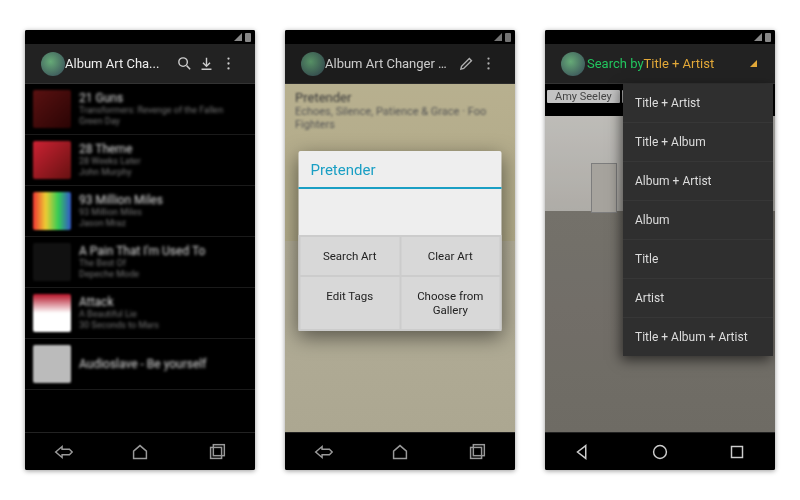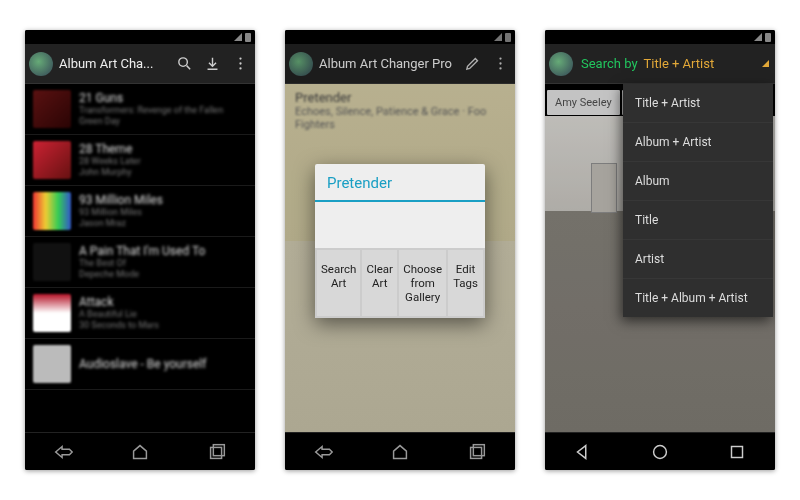--- a/index.html
+++ b/index.html
@@ -38,22 +38,21 @@
     border-color: transparent transparent #888 transparent;
   }
   .status-bar .batt {
     width: 6px; height: 9px; background:#888; border-radius:1px;
   }
   .action-bar {
     height: 40px;
     background: #222;
     display: flex;
     align-items: center;
-    padding: 0 4px;
-    gap: 6px;
+    padding: 0 16px;
     color: #ddd;
     border-bottom: 1px solid #333;
   }
   .app-icon {
     width: 24px; height: 24px; border-radius: 50%;
     background: radial-gradient(circle at 40% 40%, #6a7, #345);
     flex-shrink: 0;
   }
   .app-title { font-size: 13px; flex:1; overflow:hidden; white-space:nowrap; text-overflow:ellipsis; color:#eee; }
   .ab-icon { width:22px; display:flex; justify-content:center; color:#ccc; font-size:15px; }
@@ -85,38 +84,38 @@
   .detail-header {
     position:absolute; top:54px; left:0; right:0;
     padding:6px 10px;
     color:#666;
     filter: blur(1.2px);
     font-size:11px;
   }
   .dim { position:absolute; inset:0; background:rgba(0,0,0,0.15); }
   .dialog {
     position:absolute; left:50%; top:48%; transform:translate(-50%,-50%);
-    width:170px; background:#eee; border-radius:2px;
+    width:203px; background:#eee; border-radius:2px;
     box-shadow:0 6px 20px rgba(0,0,0,0.5);
   }
   .dialog-title { padding:10px 12px 8px; color:#1a9fc4; font-size:15px; }
   .dialog-divider { height:2px; background:#1a9fc4; }
-  .btn-grid { display:grid; grid-template-columns:1fr 1fr 1fr 1fr; gap:2px; padding:2px; background:#ccc;margin-top:46px;}
+  .btn-grid { display:grid; grid-template-columns:1fr 1fr; gap:2px; padding:2px; background:#ccc;margin-top:46px;}
   .dlg-btn { background:#d8d8d8; padding:12px 4px; font-size:11.5px; text-align:center; color:#222; }
   
   .action-bar .sel-label { color:#22c55e; font-size:13px; margin-left:2px;}
   .action-bar .sel-val { color:#e2a838; font-size:13px; flex:1; }
   .spinner-ind {
     width:0; height:0; border-style:solid;
     border-width:0 0 7px 7px;
     border-color: transparent transparent #e2a838 transparent;
     margin-right:2px;
   }
   .chips { position:absolute; top:54px; left:0; right:0; padding:6px 2px; display:flex; gap:2px;}
-  .chip { background:#eee; color:#555; font-size:11px; padding:6px 8px; border-radius:1px;}
+  .chip { background:#eee; color:#555; font-size:11px; padding:0 8px; border-radius:1px;}
   .bg-cover-3 {
     position:absolute; top:86px; left:0; right:0; bottom:38px;
     background: linear-gradient(#e8e6e1, #d5d2cc 30%, #8e8a82 30%, #87837b);
   }
   .bg-cover-3 .figure {
     position:absolute; left:55%; top:35%; width:30px; height:90px;
     background:#1a1917;
   }
   .bg-cover-3 .easel {
     position:absolute; left:20%; top:15%; width:26px; height:50px;
@@ -259,22 +258,22 @@
     <div style="color:#444;font-size:13px;">Pretender</div>
     <div>Echoes, Silence, Patience &amp; Grace · Foo Fighters</div>
   </div>
   <div class="dim"></div>
   <div class="dialog">
     <div class="dialog-title">Pretender</div>
     <div class="dialog-divider"></div>
     <div class="btn-grid">
       <div class="dlg-btn">Search Art</div>
       <div class="dlg-btn">Clear Art</div>
+      <div class="dlg-btn">Edit Tags</div>
       <div class="dlg-btn">Choose from Gallery</div>
-      <div class="dlg-btn">Edit Tags</div>
     </div>
   </div>
   <div class="nav-bar">
     <div class="nav-key">
         <svg viewBox="0 0 24 24" fill="none" stroke="#999" stroke-width="1.6">
           <path d="M4 12 L11 6 L11 9 L19 9 L22 12 L19 15 L11 15 L11 18 Z"></path>
         </svg>
       </div>
     <div class="nav-key">
         <svg viewBox="0 0 24 24" fill="none" stroke="#999" stroke-width="1.6">
@@ -305,20 +304,21 @@
     <div class="easel"></div>
     <div class="figure"></div>
   </div>
   <div class="chips" id="chips">
       <div class="chip">Amy Seeley</div>
       <div class="chip">Mile</div>
     </div>
   <div class="dim3"></div>
   <div class="dropdown" id="dropdown">
       <div class="dd-item">Title + Artist</div>
+      <div class="dd-item">Title + Album</div>
       <div class="dd-item">Album + Artist</div>
       <div class="dd-item">Album</div>
       <div class="dd-item">Title</div>
       <div class="dd-item">Artist</div>
       <div class="dd-item">Title + Album + Artist</div>
     </div>
   <div class="nav-bar nav3">
     <div class="nav-key">
         <svg viewBox="0 0 24 24" fill="none" stroke="#ccc" stroke-width="1.6">
           <path d="M15 5 L6 12 L15 19 Z"></path>

